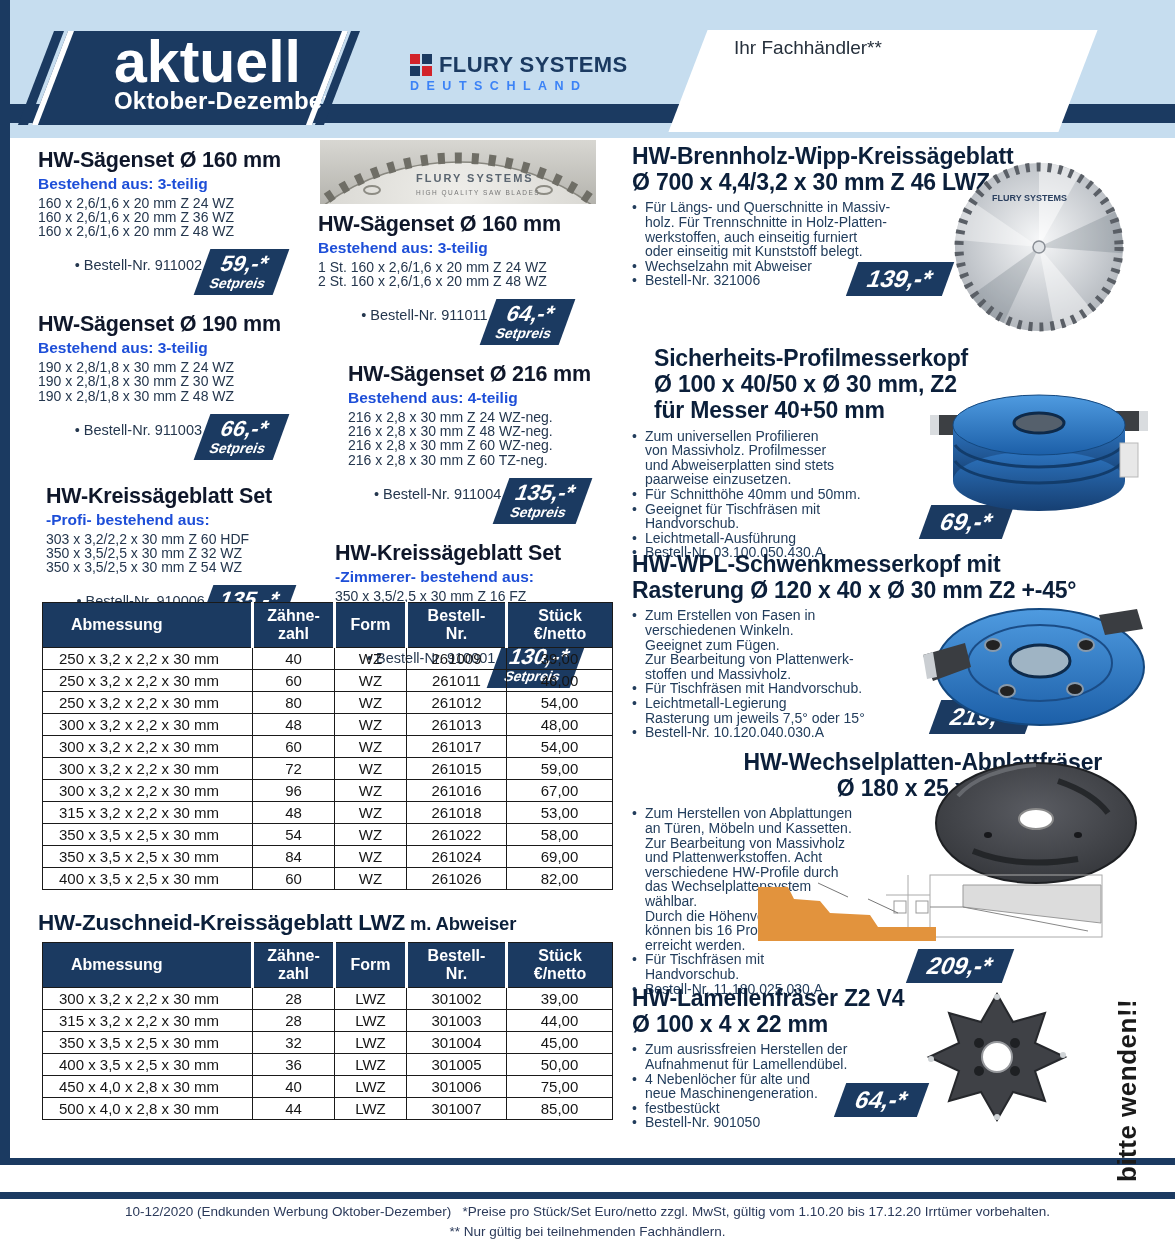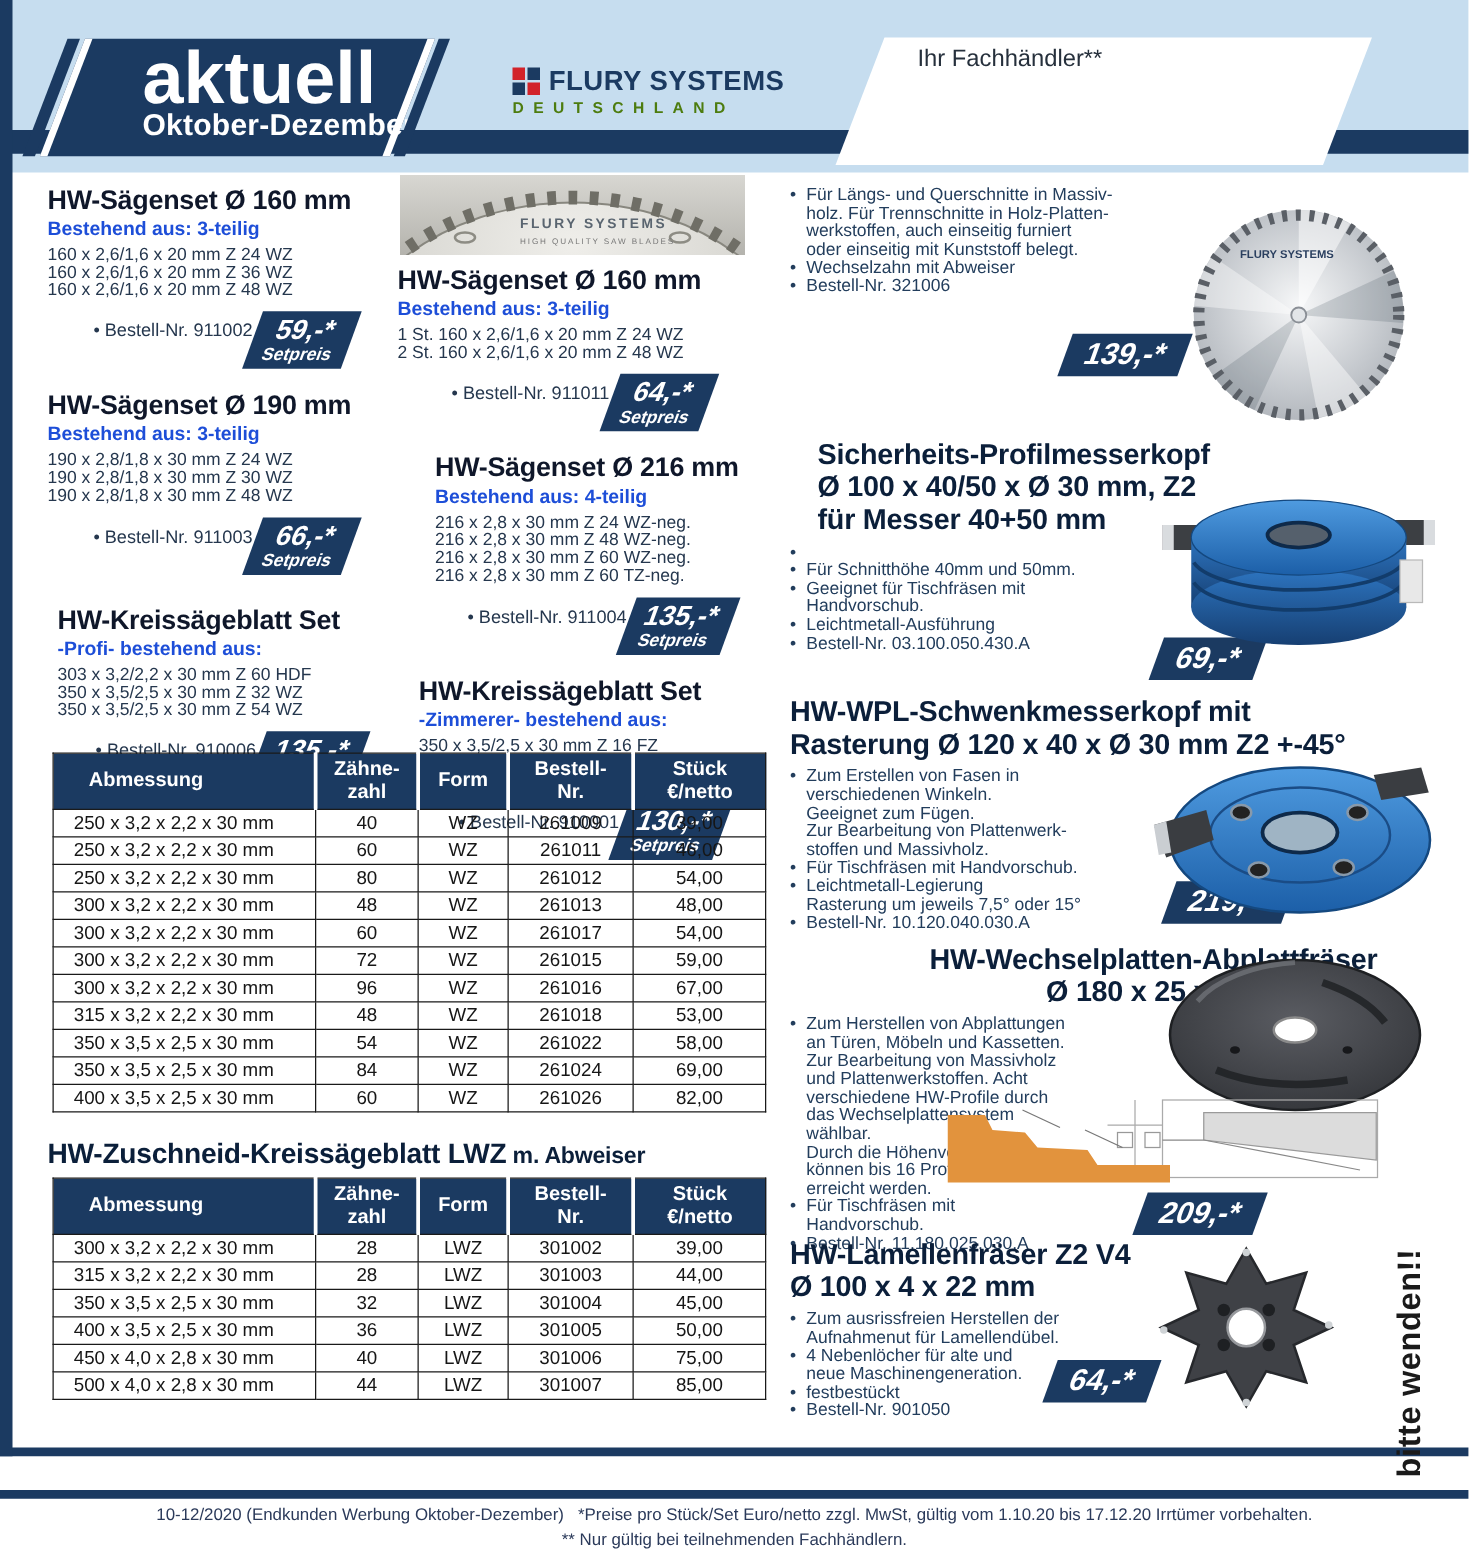--- a/index.html
+++ b/index.html
@@ -19,21 +19,21 @@
   .banner-inner{transform:skewX(21deg);transform-origin:top left;padding:1px 0 0 40px;color:#fff;}
   .banner-title{font-size:59px;font-weight:700;line-height:1.02;letter-spacing:0;}
   .banner-sub{font-size:24px;font-weight:700;margin-top:-5px;letter-spacing:.2px;}
 
   .logo{position:absolute;left:410px;top:52px;z-index:3;}
   .logo-row{display:flex;align-items:center;gap:7px;}
   .logo-icon{width:22px;height:22px;display:grid;grid-template-columns:1fr 1fr;grid-template-rows:1fr 1fr;gap:2px;}
   .logo-icon i{display:block;}
   .li1{background:#d2232a;} .li2{background:#1b3a61;} .li3{background:#1b3a61;} .li4{background:#d2232a;}
   .logo-name{font-size:22px;font-weight:800;color:#1b3a61;letter-spacing:.4px;}
-  .logo-sub{font-size:12.5px;font-weight:700;color:#4d7c0f;letter-spacing:7.5px;margin-top:1px;}
+  .logo-sub{font-size:12.5px;font-weight:700;color:#3b82f6;letter-spacing:7.5px;margin-top:1px;}
 
   .dealer{position:absolute;left:688px;top:30px;width:390px;height:102px;background:#fff;
           transform:skewX(-21deg);z-index:2;}
   .dealer-inner{transform:skewX(21deg);padding:7px 0 0 32px;font-size:19px;color:#26303c;}
 
   
   .col{position:absolute;}
   .col-left{left:38px;top:148px;width:290px;}
   .col-mid{left:318px;top:140px;width:302px;}
   .col-right{left:632px;top:143px;width:516px;}
@@ -254,20 +254,24 @@
           <div class="bp">130,-*</div>
           <div class="bl">Setpreis</div>
         </div>
       </div>
     </div>
   </div>
 
   <div class="col col-right">
 
     <section class="rp rp1">
+      <div class="rp-h">
+          <div class="h-line">HW-Brennholz-Wipp-Kreissägeblatt</div>
+          <div class="h-line">Ø 700 x 4,4/3,2 x 30 mm Z 46 LWZ</div>
+        </div>
       <div class="rp-b">
           <div class="brow">
             <span class="bdot">•</span>
             <span class="btxt">Für Längs- und Querschnitte in Massiv-
 holz. Für Trennschnitte in Holz-Platten-
 werkstoffen, auch einseitig furniert
 oder einseitig mit Kunststoff belegt.</span>
           </div>
           <div class="brow">
             <span class="bdot">•</span>
@@ -305,20 +309,24 @@
 
     <section class="rp rp2">
       <div class="rp-h ind22">
           <div class="h-line">Sicherheits-Profilmesserkopf</div>
           <div class="h-line">Ø 100 x 40/50 x Ø 30 mm, Z2</div>
           <div class="h-line">für Messer 40+50 mm</div>
         </div>
       <div class="rp-b">
           <div class="brow">
             <span class="bdot">•</span>
+            <span class="btxt">Zum universellen Profilieren
+von Massivholz. Profilmesser
+und Abweiserplatten sind stets
+paarweise einzusetzen.</span>
           </div>
           <div class="brow">
             <span class="bdot">•</span>
             <span class="btxt">Für Schnitthöhe 40mm und 50mm.</span>
           </div>
           <div class="brow">
             <span class="bdot">•</span>
             <span class="btxt">Geeignet für Tischfräsen mit
 Handvorschub.</span>
           </div>

